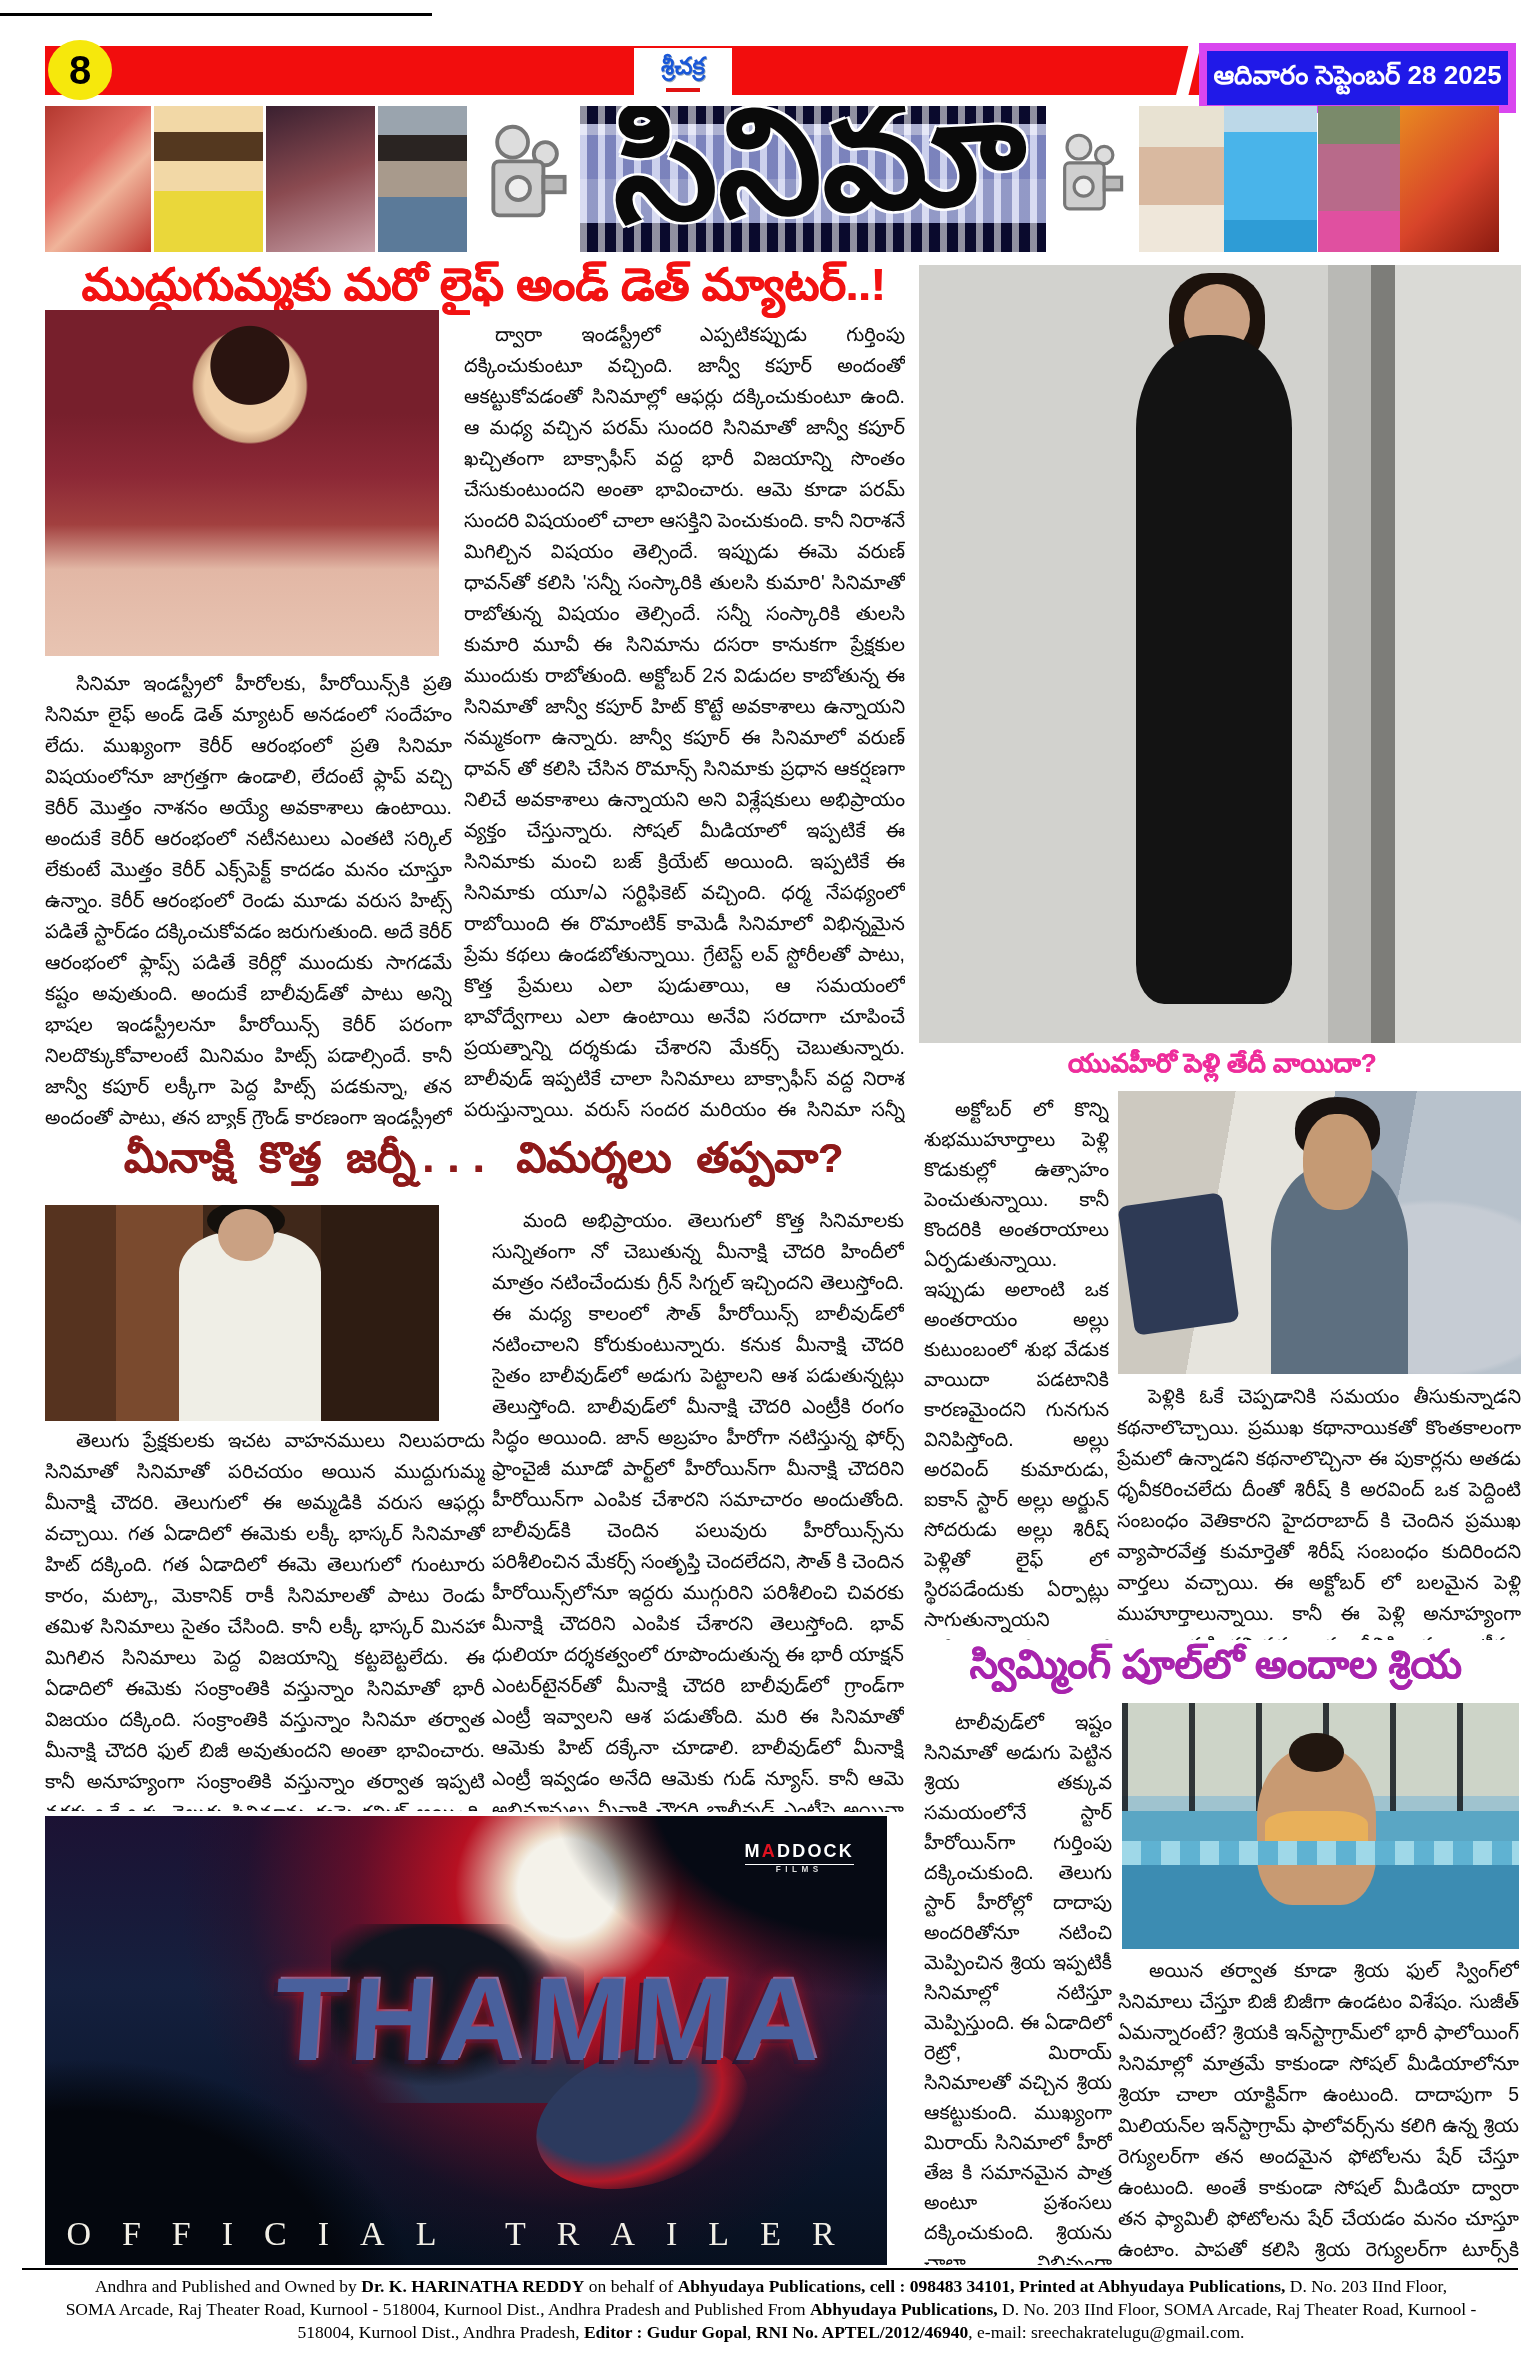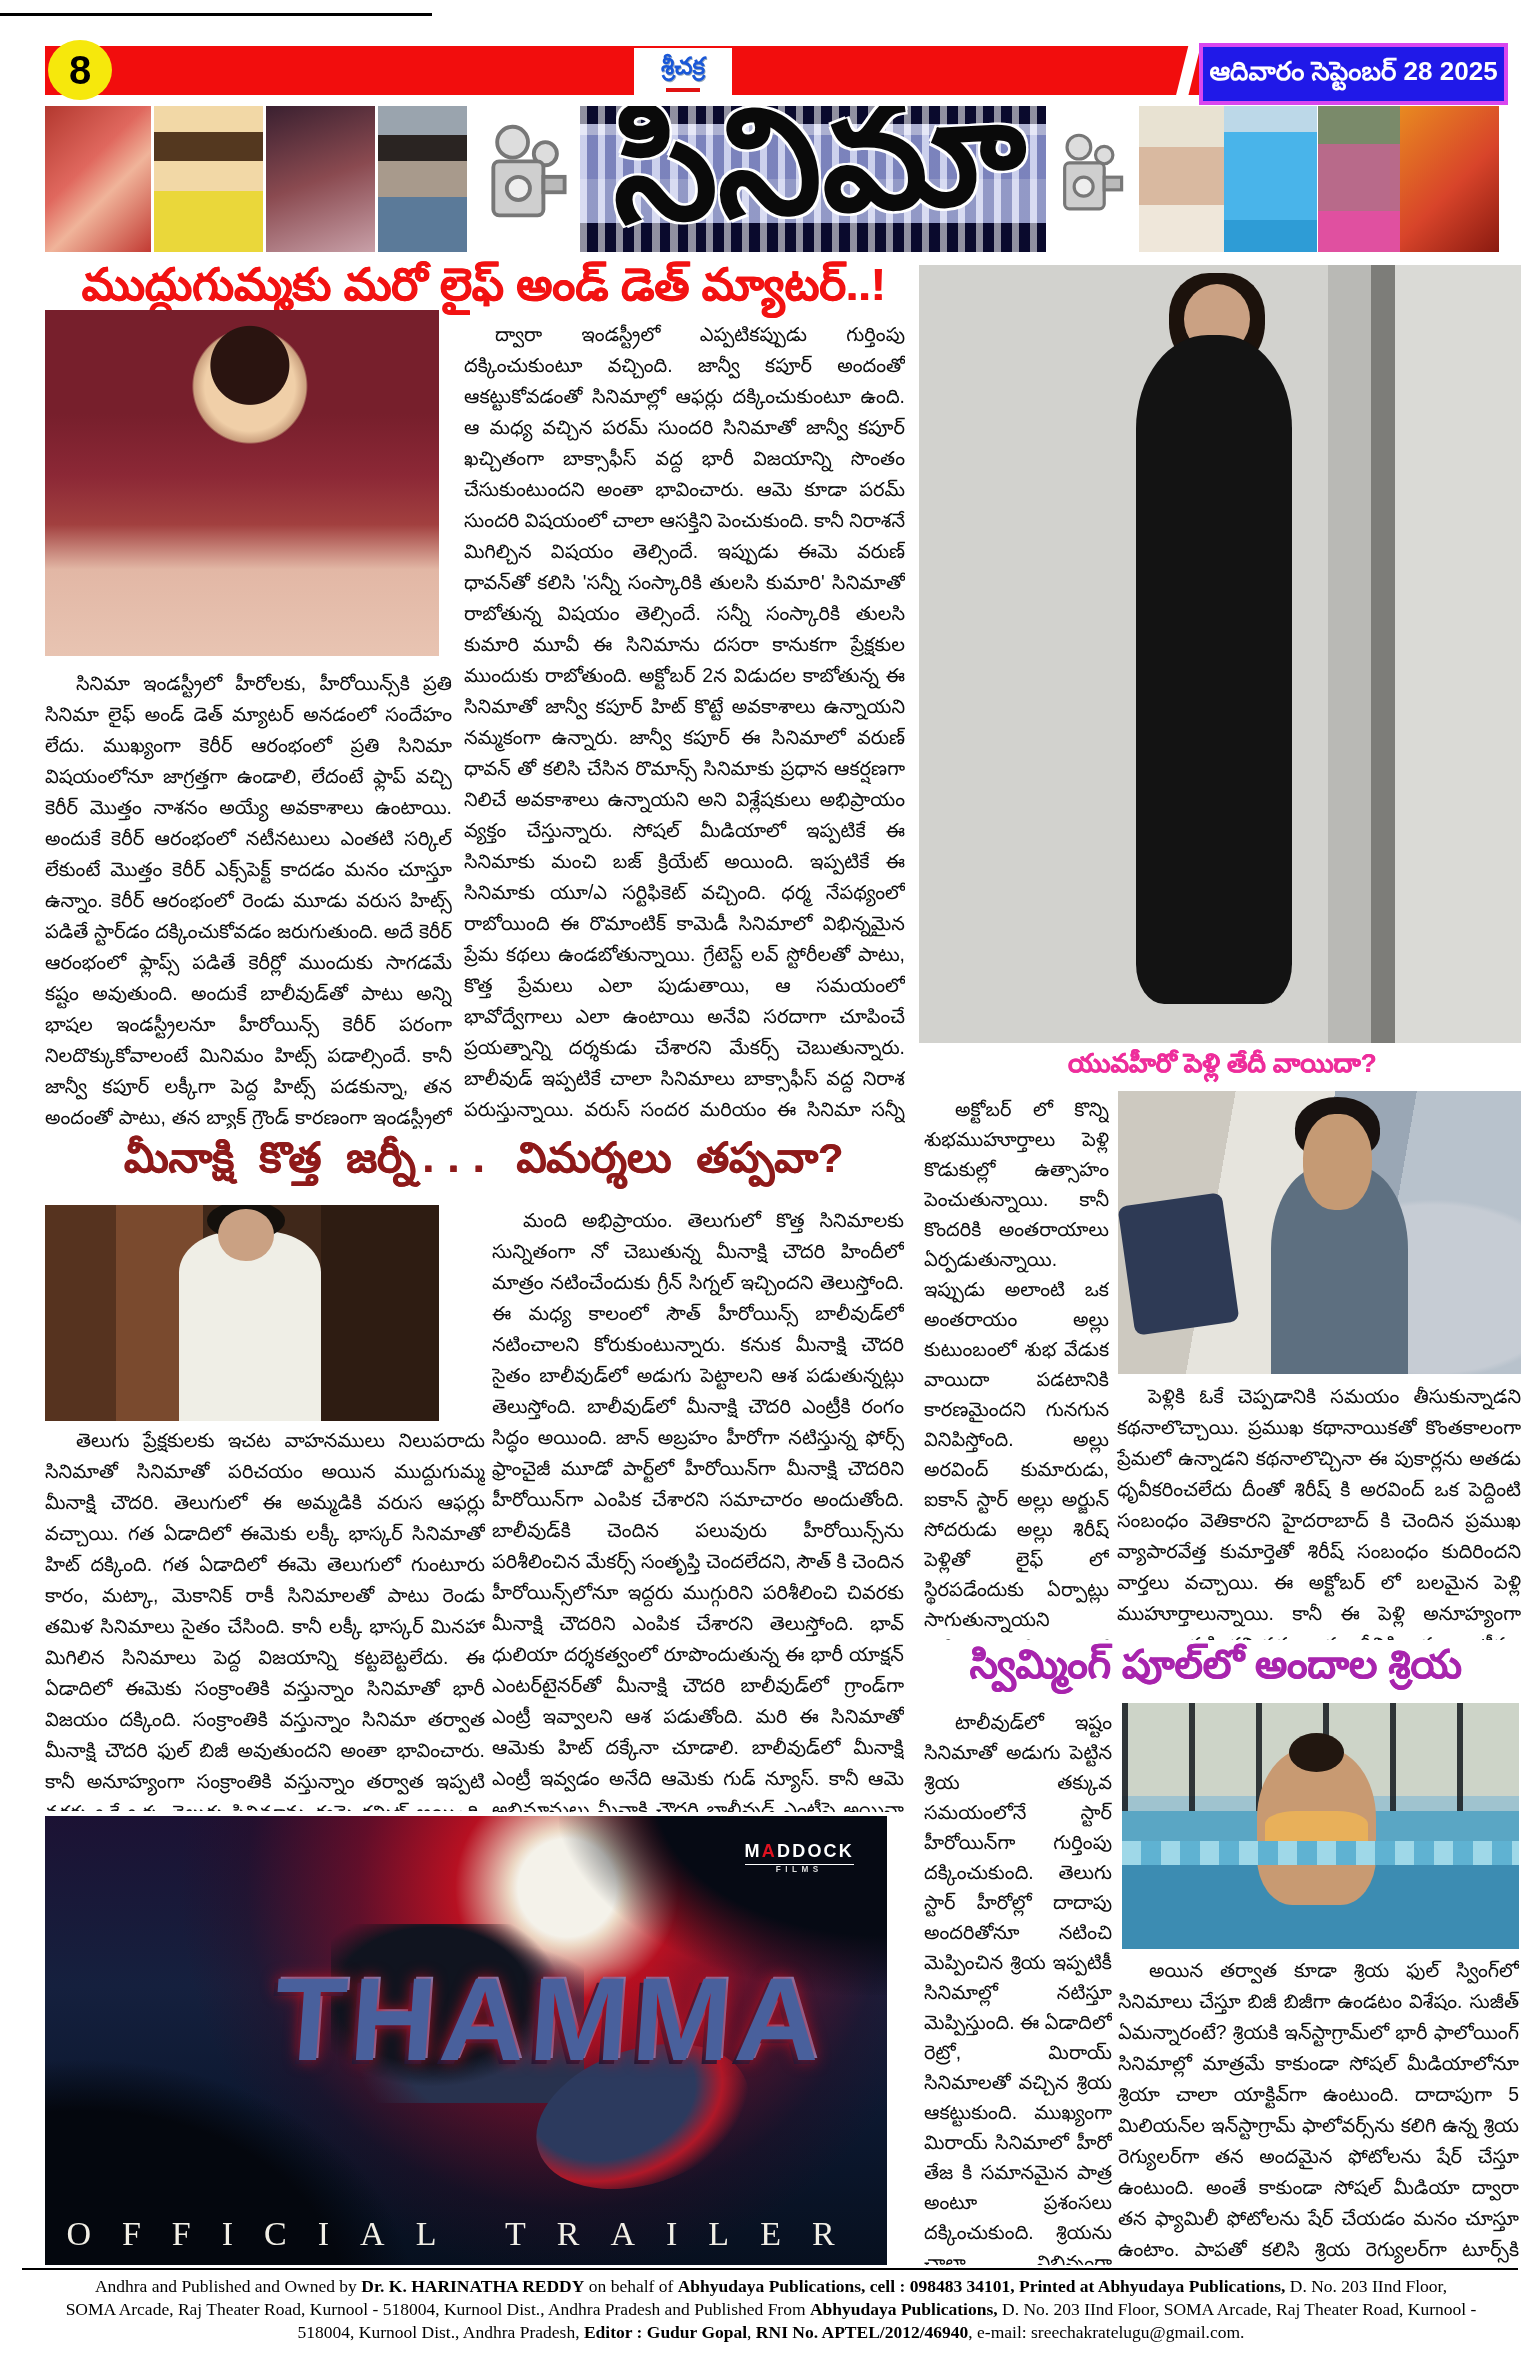--- a/index.html
+++ b/index.html
@@ -8,21 +8,21 @@
   .abs{position:absolute;}
   
   .topline{background:#000;}
   .red-banner{background:#f20d0d;}
   .page-num{background:#f6e80c;border-radius:50%;display:flex;align-items:center;justify-content:center;
             font-weight:bold;font-size:40px;color:#000;}
   .logo-box{background:#ffffff;display:flex;flex-direction:column;align-items:center;justify-content:center;}
   .logo-text{color:#1a58d8;font-weight:bold;font-size:24px;text-shadow:0.7px 0.7px 0 #9ab;}
   .logo-sub{width:34px;height:4.5px;background:#e01212;margin-top:2.2px;}
   .slash{background:#ffffff;transform:rotate(14deg);}
-  .date-box{background:#2019e8;border:4px solid #d946ef;display:flex;align-items:center;justify-content:center;}
+  .date-box{background:#2019e8;border:8px solid #d946ef;display:flex;align-items:center;justify-content:center;}
   .date-text{color:#ffffff;font-weight:bold;font-size:26px;white-space:nowrap;}
   
   .strip{overflow:hidden;}
   .strip .ph{position:absolute;top:0;height:100%;}
   .proj-zone{background:#ffffff;display:flex;align-items:center;justify-content:center;}
   .title-zone{background:
       repeating-linear-gradient(90deg, rgba(255,255,255,.55) 0 7.5px, rgba(10,10,40,.15) 7.5px 18px),
       linear-gradient(180deg,#0a0a2e 0 12%, #c8cdee 12% 20%, #8f98d6 20% 50%, #aab2e2 50% 80%, #0a0a2e 80% 100%);
       overflow:visible;}
   .cinema-title{position:absolute;left:-22.4px;top:-21px;width:522px;text-align:center;

